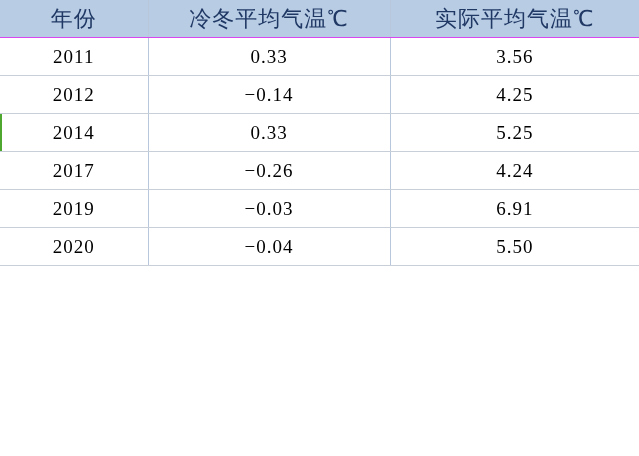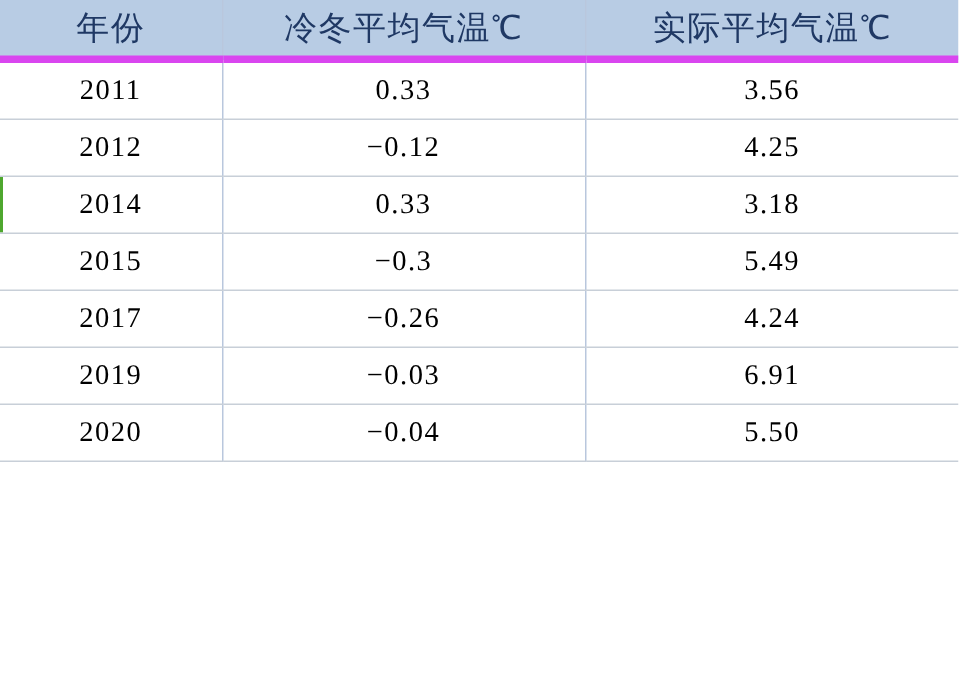--- a/index.html
+++ b/index.html
@@ -42,21 +42,21 @@
     border-bottom: 1px solid #c8cfd8;
   }
   table.data-table th:last-child,
   table.data-table td:last-child {
     border-right: none;
   }
   table.data-table thead th {
     background: #b8cce4;
     color: #1f3864;
     font-size: 22px;
-    border-bottom: 5px solid #d946ef;
+    border-bottom: 1px solid #d946ef;
   }
   table.data-table thead th.head-year {
     color: #1f3864;
   }
   table.data-table tbody tr td.year-cell {
     color: #000000;
   }
   
   table.data-table tbody tr.selected td.year-cell {
     box-shadow: inset 2px 0 0 0 #4ea72e;
@@ -85,32 +85,27 @@
       </tr>
     </thead>
     <tbody>
       <tr>
         <td class="year-cell">2011</td>
         <td>0.33</td>
         <td>3.56</td>
       </tr>
       <tr>
         <td class="year-cell">2012</td>
-        <td>−0.12</td>
+        <td>−0.14</td>
         <td>4.25</td>
       </tr>
       <tr class="selected">
         <td class="year-cell">2014</td>
         <td>0.33</td>
-        <td>3.18</td>
-      </tr>
-      <tr>
-        <td class="year-cell">2015</td>
-        <td>−0.3</td>
-        <td>5.49</td>
+        <td>5.25</td>
       </tr>
       <tr>
         <td class="year-cell">2017</td>
         <td>−0.26</td>
         <td>4.24</td>
       </tr>
       <tr>
         <td class="year-cell">2019</td>
         <td>−0.03</td>
         <td>6.91</td>

